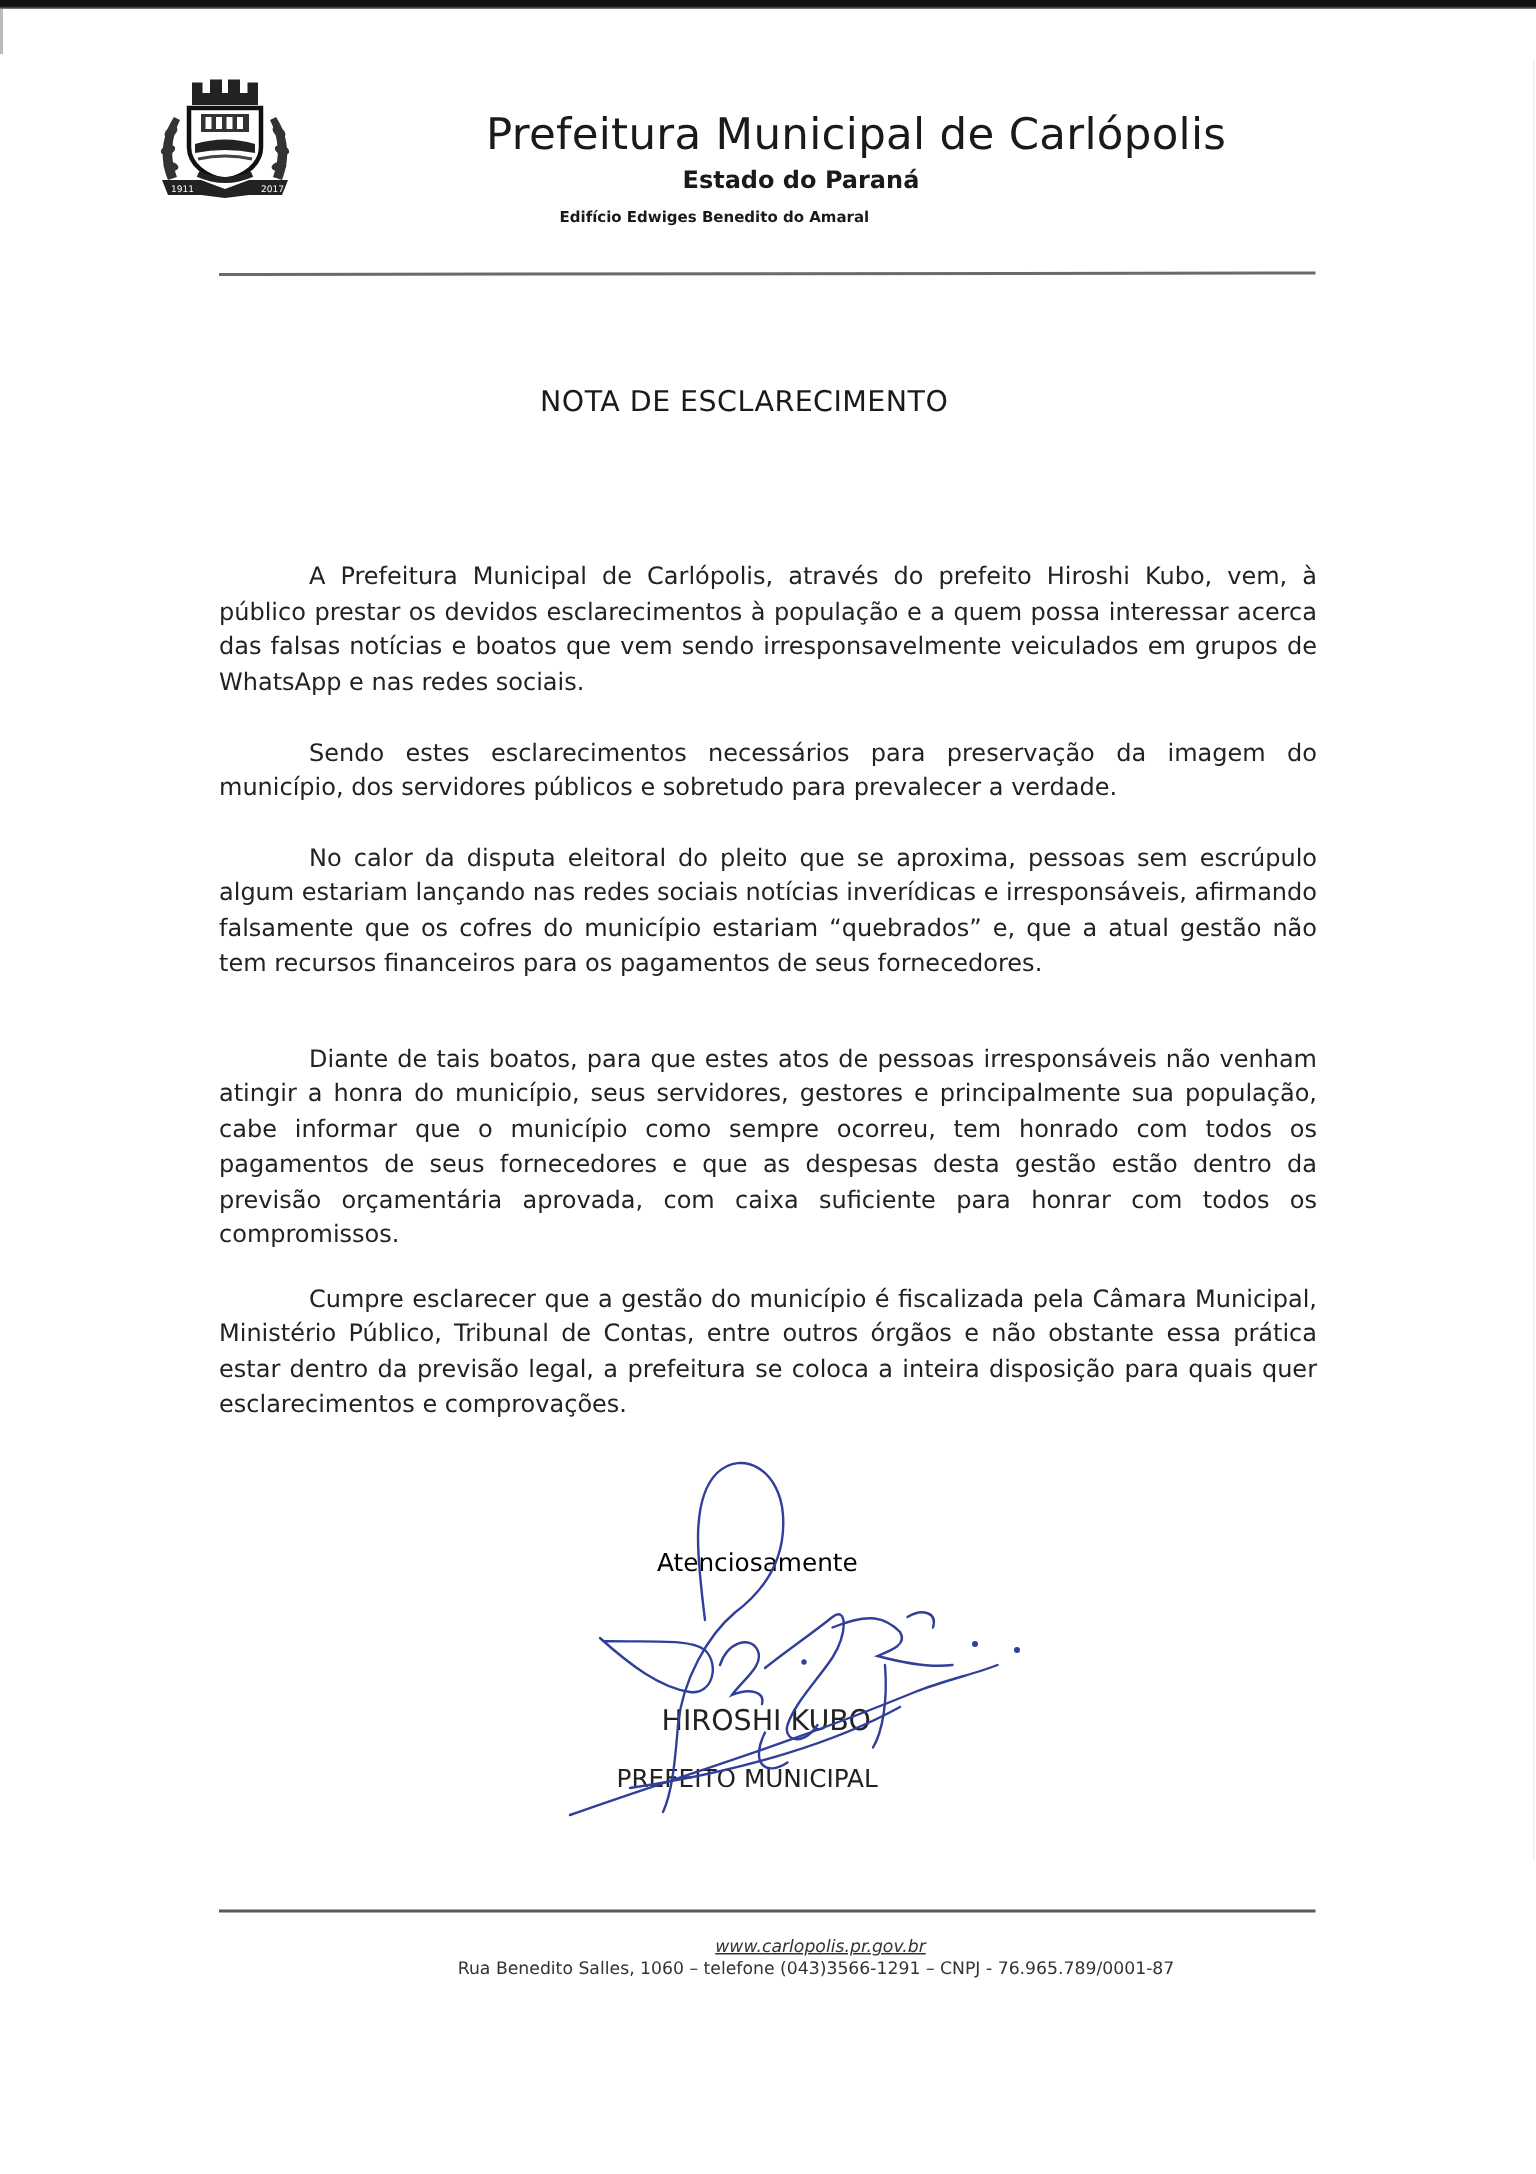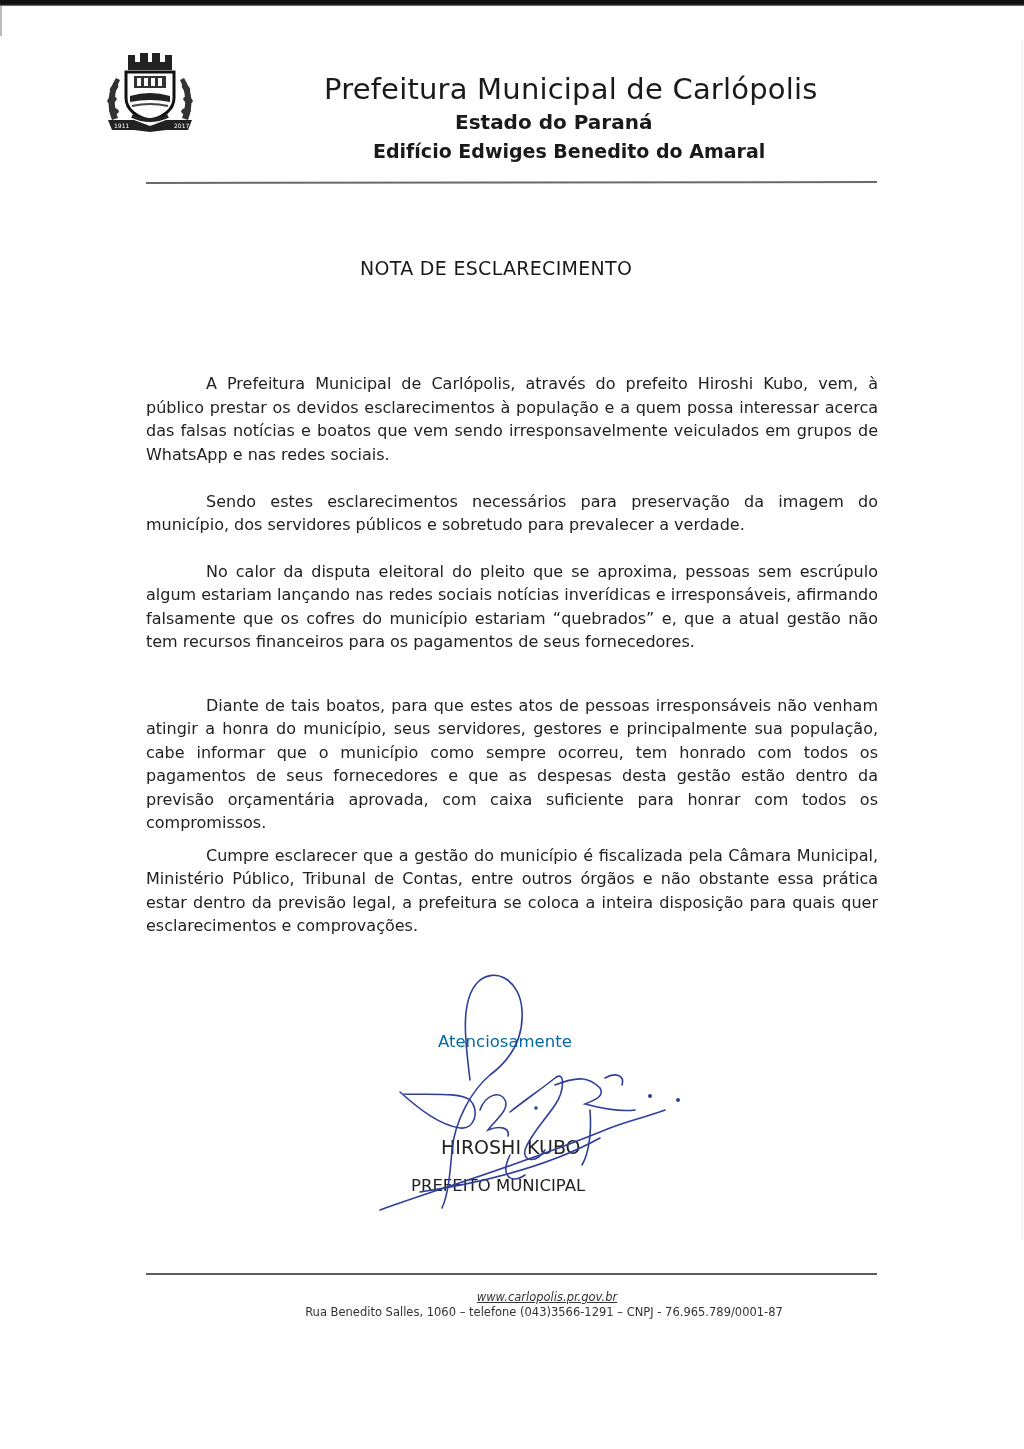--- a/index.html
+++ b/index.html
@@ -44,29 +44,29 @@
     left: 324px; top: 72px;
     width: 500px;
     font-size: 29px;
     letter-spacing: 0.2px;
     color: #1a1a1a;
     white-space: nowrap;
   }
   .header-state {
     position: absolute;
     left: 455px; top: 110px;
-    font-size: 20px;
+    font-size: 16px;
     font-weight: bold;
     color: #1a1a1a;
     white-space: nowrap;
   }
   .header-building {
     position: absolute;
     left: 373px; top: 140px;
-    font-size: 19px;
+    font-size: 10px;
     font-weight: bold;
     color: #1a1a1a;
     white-space: nowrap;
     text-align: right;
   }
   .header-rule {
     position: absolute;
     left: 146px; top: 182px;
     width: 731px; height: 2px;
     background: #6a6a6a;
@@ -91,27 +91,27 @@
     line-height: 23.5px;
     color: #222;
     text-align: justify;
   }
   .body-text p {
     margin: 0 0 23.5px 0;
     text-indent: 60px;
   }
   .body-text p:nth-child(2) { margin-bottom: 23px; }
   .body-text p:nth-child(3) { margin-bottom: 40px; }
-  .body-text p:nth-child(4) { margin-bottom: 9px; }
+  .body-text p:nth-child(4) { margin-bottom: 19px; }
   
   .closing {
     position: absolute;
     left: 438px; top: 1032px;
     font-size: 16.5px;
-    color: #0369a1;
+    color: #000000;
     white-space: nowrap;
   }
   .signer-name {
     position: absolute;
     left: 441px; top: 1136px;
     font-size: 19px;
     color: #222;
     white-space: nowrap;
   }
   .signer-role {

